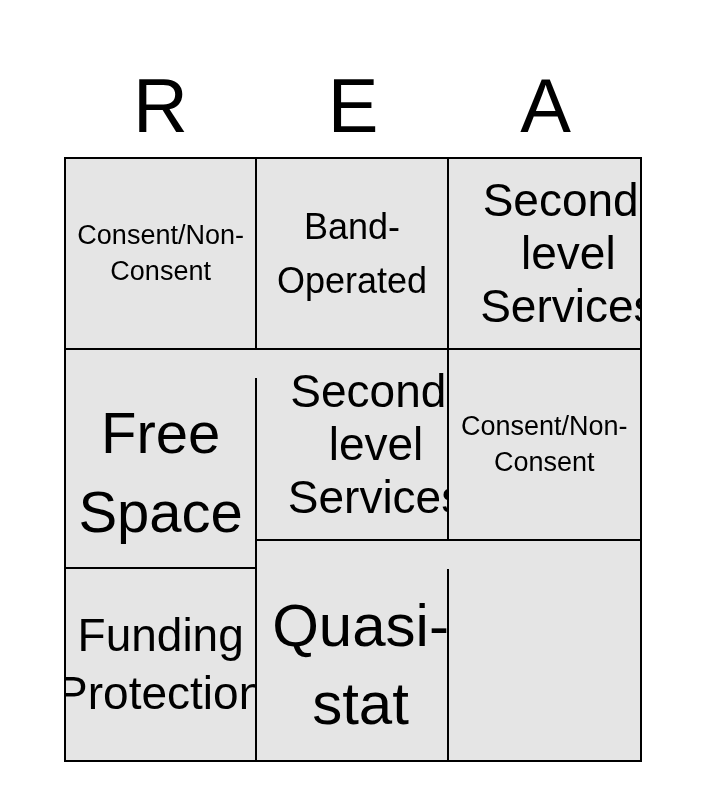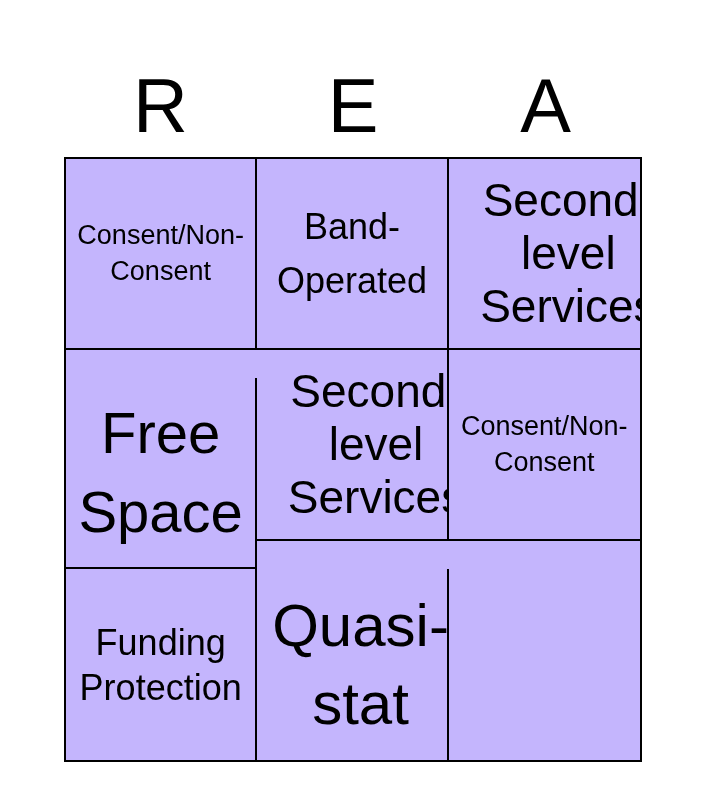--- a/index.html
+++ b/index.html
@@ -31,21 +31,21 @@
     flex: 1 1 0;
     text-align: center;
     font-size: 76px;
     font-weight: 400;
     letter-spacing: 0;
   }
   .grid {
     display: grid;
     grid-template-columns: repeat(3, 1fr);
     border: 2px solid #000000;
-    background: #c4b5fd;
+    background: #e5e5e5;
     box-sizing: border-box;
     width: 578px;
   }
   .cell {
     height: 191px;
     border-right: 2px solid #000000;
     border-bottom: 2px solid #000000;
     display: flex;
     align-items: center;
     justify-content: center;
@@ -57,21 +57,21 @@
   }
   .cell:nth-child(3n) { border-right: none; }
   .cell:nth-child(n+7) { border-bottom: none; }
 
   
   .fs-consent   { font-size: 27px; line-height: 1.30; }
   .fs-band      { font-size: 36px; line-height: 1.50; }
   .fs-second    { font-size: 46px; line-height: 1.15; padding-left: 48px; }
   .fs-technical { font-size: 37px; line-height: 1.30; }
   .fs-free      { font-size: 58px; line-height: 1.35; margin-top: 28px; }
-  .fs-funding   { font-size: 36px; line-height: 1.25; }
+  .fs-funding   { font-size: 46px; line-height: 1.25; }
   .fs-quasi     { font-size: 60px; line-height: 1.30; padding-left: 17px; }
 </style>
 </head>
 <body>
 
 <div class="card">
 
   <div class="title-row">
     <span class="title-letter">R</span>
     <span class="title-letter">E</span>

